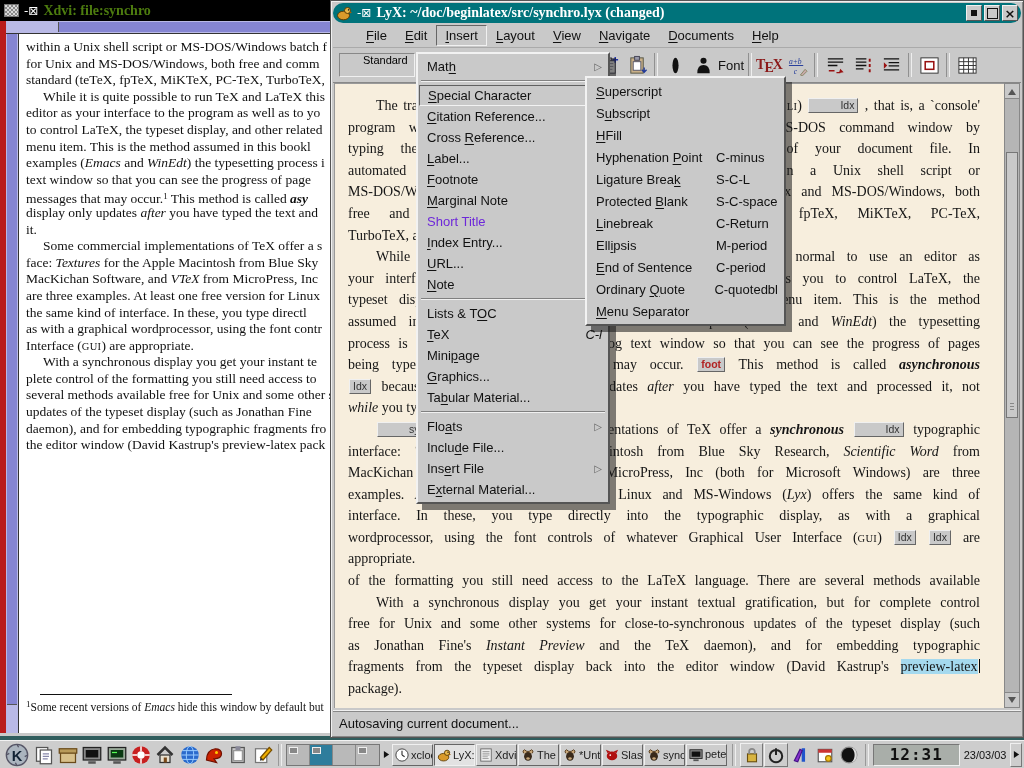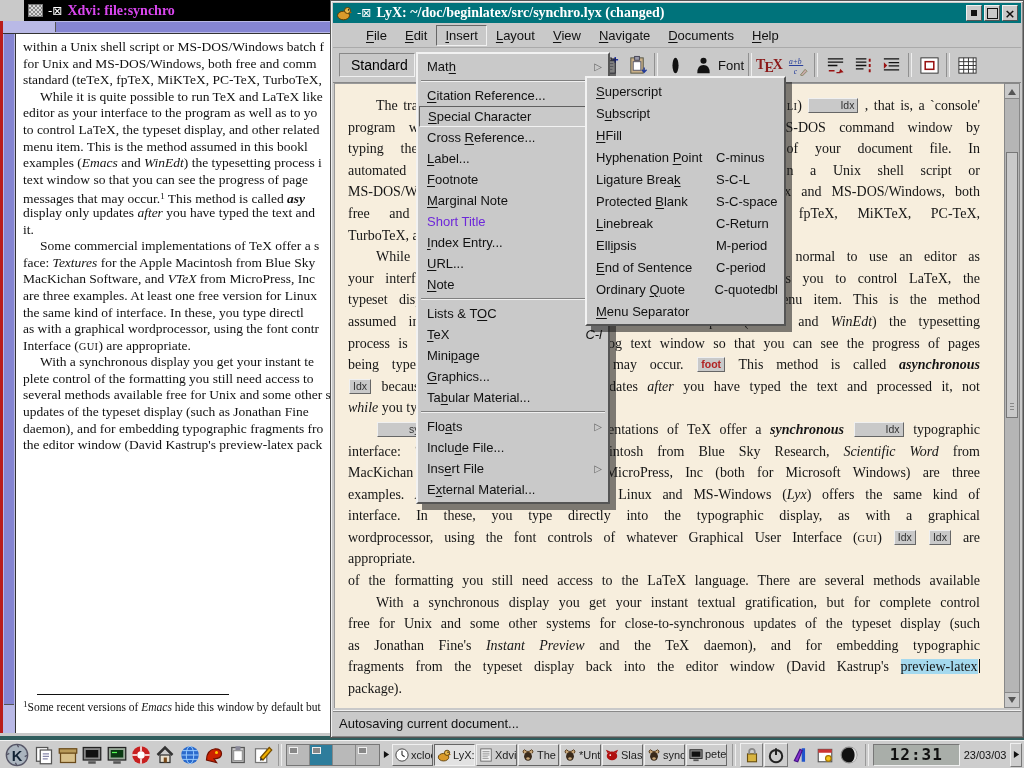--- a/index.html
+++ b/index.html
@@ -8,58 +8,58 @@
     background:var(--desktop-bg,#305d5d);font-family:"Liberation Sans",sans-serif;
     -webkit-font-smoothing:none;}
 
   
   .ic{display:inline-flex;width:16px;height:16px;align-items:center;justify-content:flex-end}
   .ic svg{width:100%;height:100%;display:block}
   u{text-underline-offset:2px}
 
   
   #xdvi{position:absolute;left:0;top:0;width:334px;height:736px;background:#c9c9c9;}
-  .xdvi-title{height:21px;background:var(--titlebar-inactive-bg,#000);color:#d946ef;display:flex;
-    align-items:center;gap:5px;padding:0 4px;font:bold 14px "Liberation Serif",serif;margin-left:24px;}
+  .xdvi-title{height:21px;background:var(--titlebar-inactive-bg,#000);color:#4d7c0f;display:flex;
+    align-items:center;gap:5px;padding:0 4px;font:bold 14px "Liberation Serif",serif;}
   .xdvi-appicon{width:15px;height:13px;border:1px solid #777;background-color:#aaa;
     background-image:repeating-conic-gradient(#8a8a8a 0% 25%, #d8d8d8 0% 50%);background-size:4px 4px;}
   .pin{color:#fff;font:12px "DejaVu Sans",sans-serif}
   .pin::before{content:"-⊠"}
-  .xdvi-frame{position:absolute;left:0;top:21px;right:0;bottom:3px;background:#1d4ed8;border-left:3px solid #b91c1c;}
+  .xdvi-frame{position:absolute;left:0;top:21px;right:0;bottom:3px;background:#1d4ed8;border-left:6px solid #b91c1c;}
   .xdvi-hscroll{position:absolute;left:0;top:0;right:0;height:13px;background:#b9b9e6;border-bottom:1px solid #333;}
   .xdvi-hthumb{position:absolute;left:52px;top:1px;bottom:1px;right:0;background:var(--xdvi-scrollbar,#8585d2);border-left:1px solid #555;}
   .xdvi-vscroll{position:absolute;left:0;top:13px;width:13px;bottom:0;background:#b9b9e6;border-right:1px solid #333;}
   .xdvi-vthumb{position:absolute;left:1px;right:1px;top:0;height:96%;background:var(--xdvi-scrollbar,#8585d2);border-bottom:1px solid #555;}
   .xdvi-page{position:absolute;left:13px;top:13px;right:0;bottom:0;background:#fff;overflow:hidden;}
   .xdvi-text{position:absolute;left:7px;top:5px;width:620px;font:13.5px "Liberation Serif",serif;color:#111;}
   .xline{height:16.6px;line-height:16.6px;white-space:nowrap;}
   .xline.ind{text-indent:17px;}
   .xdvi-foot{position:absolute;left:7px;top:660px;width:620px;font:11.5px "Liberation Serif",serif;color:#111;}
   .foot-rule{width:192px;border-top:1px solid #111;margin:0 0 4px 14px;}
 
   
   #lyx{position:absolute;left:330px;top:0;width:694px;height:738px;background:#c9c9c9;
     border:1px solid #555;box-shadow:inset 1px 1px 0 #f0f0f0, inset -1px -1px 0 #888;}
   .lyx-title{position:absolute;left:2px;top:2px;right:2px;height:20px;background:var(--titlebar-active-bg,#00737b);
-    color:#fff;display:flex;align-items:center;gap:5px;padding:0 3px;font:bold 14px "Liberation Serif",serif;}
+    color:#fff;display:flex;align-items:center;gap:5px;padding:0 3px;font:bold 14px "Liberation Serif",serif;border-radius:10px;}
   .lyx-title .title-text{white-space:nowrap;overflow:hidden;}
   .win-btns{display:flex;gap:2px;margin-left:auto;}
   .wbtn{width:16px;height:16px;background:#c9c9c9;border:1px solid;border-color:#f0f0f0 #555 #555 #f0f0f0;
     display:flex;align-items:center;justify-content:center;color:#111;}
   .wbtn.min::after{content:"";width:6px;height:6px;background:#111;}
   .wbtn.max::after{content:"";width:9px;height:9px;border:1px solid #111;}
   .wbtn.close::after{content:"×";font:bold 13px "DejaVu Sans",sans-serif;line-height:1;}
   .lyx-menubar{position:absolute;left:20px;top:23px;right:2px;height:23px;display:flex;align-items:center;
     padding-left:6px;font-size:13px;color:#111;}
   .mb-item{padding:2px 8px;border:1px solid transparent;}
   .mb-item.pressed{border-color:#666 #f0f0f0 #f0f0f0 #666;}
   .lyx-toolbar{position:absolute;left:2px;top:46px;right:2px;height:36px;display:flex;align-items:center;
     padding-left:6px;border-top:1px solid #aaa;border-bottom:1px solid #888;}
   .style-combo{width:76px;height:24px;border:1px solid;border-color:#888 #f0f0f0 #f0f0f0 #888;
-    display:flex;align-items:center;padding-left:11px;font-size:14px;background:#c9c9c9;}
+    display:flex;align-items:flex-start;padding-left:23px;font-size:11px;background:#c9c9c9;}
   .tb-spacer{width:180px;height:1px;}
   .tb-group{display:flex;align-items:center;}
   .tb-vsep{width:4px;height:24px;border-left:1px solid #909090;border-right:1px solid #eee;margin:0 3px;}
   .tbtn{width:28px;height:28px;display:flex;align-items:center;justify-content:center;}
   .tbtn .ic{width:21px;height:21px;}
   .tbtn.txt{font:13px "Liberation Sans",sans-serif;color:#111;}
   .tex-label{font:bold 14px "Liberation Serif",serif;color:#8b1a1a;letter-spacing:-1px;}
   .tex-label .e{position:relative;top:3px;}
   .lyx-doc{position:absolute;left:3px;top:82px;width:672px;bottom:29px;background:var(--doc-bg,#f7eedd);
     border-top:1px solid #999;border-left:1px solid #999;overflow:hidden;}
@@ -149,21 +149,21 @@
           <div class="xdvi-hthumb"></div>
         </div>
       <div class="xdvi-vscroll">
           <div class="xdvi-vthumb"></div>
         </div>
       <div class="xdvi-page">
         <div class="xdvi-text" id="xdvi-text">
             <div class="xline"><span>within a Unix shell script or MS-DOS/Windows batch f</span></div>
             <div class="xline"><span>for Unix and MS-DOS/Windows, both free and comm</span></div>
             <div class="xline"><span>standard (teTeX, fpTeX, MiKTeX, PC-TeX, TurboTeX,</span></div>
-            <div class="xline ind"><span>While it is quite possible to run TeX and LaTeX like </span></div>
+            <div class="xline ind"><span>While it is quite possible to run TeX and LaTeX this </span></div>
             <div class="xline"><span>editor as your interface to the program as well as to yo</span></div>
             <div class="xline"><span>to control LaTeX, the typeset display, and other related </span></div>
             <div class="xline"><span>menu item.  This is the method assumed in this bookl</span></div>
             <div class="xline"><span>examples (</span><span class="seg-i">Emacs</span><span> and </span><span class="seg-i">WinEdt</span><span>) the typesetting process i</span></div>
             <div class="xline"><span>text window so that you can see the progress of page</span></div>
             <div class="xline"><span>messages that may occur.</span><span class="seg-sup">1</span><span>  This method is called </span><span class="seg-bi">asy</span></div>
             <div class="xline"><span>display only updates </span><span class="seg-i">after</span><span> you have typed the text and </span></div>
             <div class="xline"><span>it.</span></div>
             <div class="xline ind"><span>Some commercial implementations of TeX offer a s</span></div>
             <div class="xline"><span>face: </span><span class="seg-i">Textures</span><span> for the Apple Macintosh from Blue Sky</span></div>
@@ -373,25 +373,25 @@
       <span>Autosaving current document...</span>
     </div>
   </div>
 
   <div class="popup" id="insert-menu">
       <div class="mi">
         <span>Mat<u>h</u></span>
         <span class="arr">▷</span>
       </div>
       <div class="msep"></div>
-      <div class="mi">
-        <span><u>C</u>itation Reference...</span>
-      </div>
       <div class="mi hl">
         <span><u>S</u>pecial Character</span>
+      </div>
+      <div class="mi">
+        <span><u>C</u>itation Reference...</span>
       </div>
       <div class="mi">
         <span>Cross <u>R</u>eference...</span>
       </div>
       <div class="mi">
         <span><u>L</u>abel...</span>
       </div>
       <div class="mi">
         <span><u>F</u>ootnote</span>
       </div>

